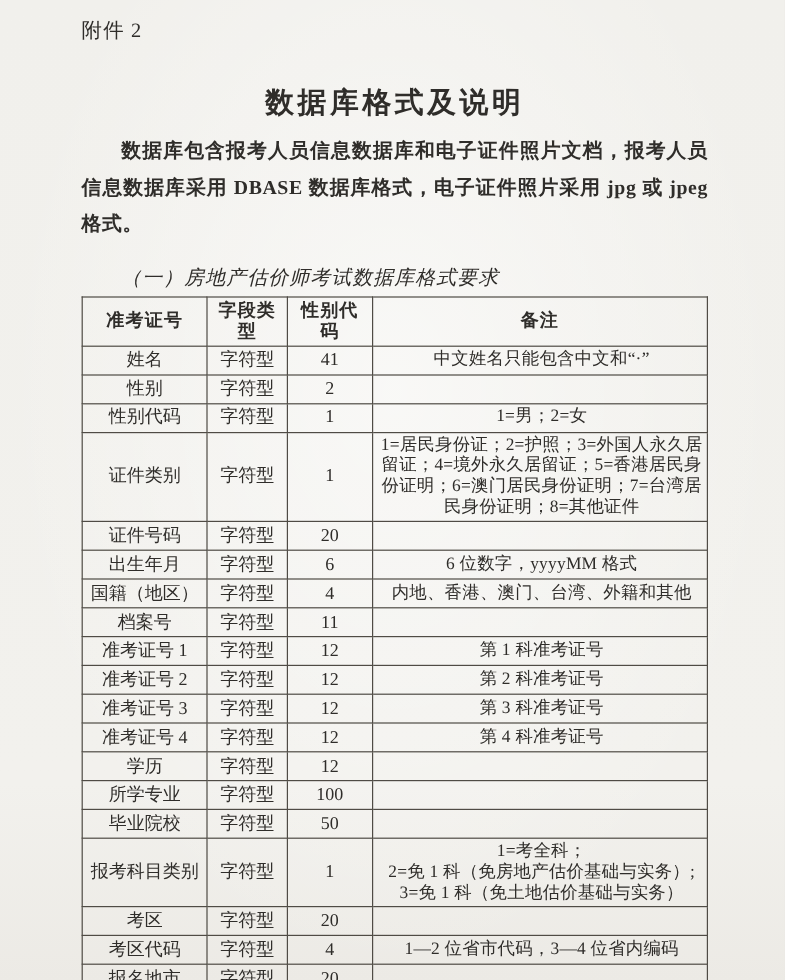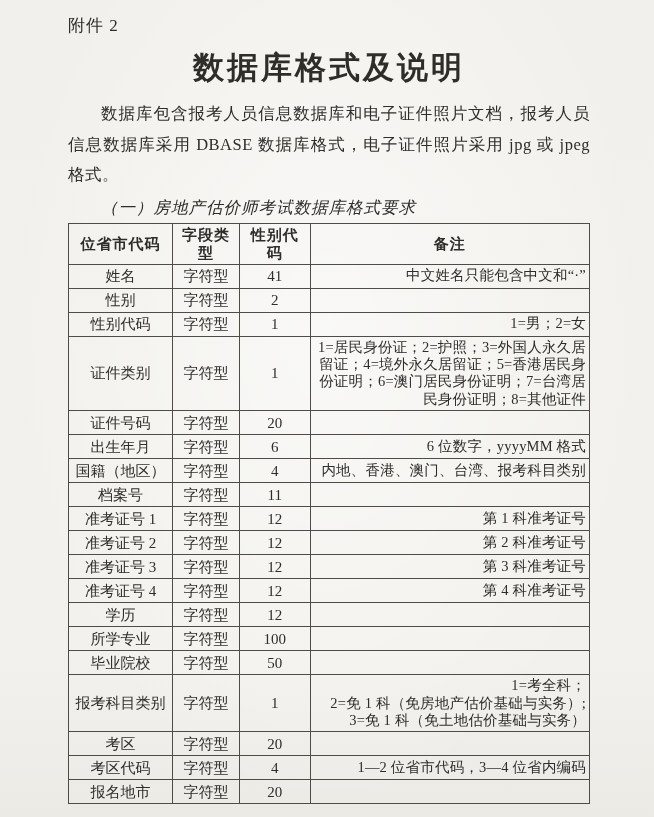--- a/index.html
+++ b/index.html
@@ -18,38 +18,39 @@
       linear-gradient(180deg, #f1f0ec 0%, #f2f1ed 80%, #eceae5 100%);
     color: #2f2d2a;
     overflow: hidden;
   }
   .attachment-label {
     font-size: 17px;
     letter-spacing: 1px;
   }
   .doc-title {
     text-align: center;
-    font-size: 31px;
+    font-size: 24px;
     font-weight: bold;
     letter-spacing: 3px;
-    margin: 10px 0 10px 0;
+    margin: 32px 0 10px 0;
   }
   .intro {
     font-size: 16.5px;
     line-height: 1.85;
     text-align: justify;
     text-indent: 2em;
     margin: 0;
     letter-spacing: 0.5px;
+    font-weight: bold;
   }
   .section-heading {
     font-size: 16.5px;
     font-style: italic;      
     text-indent: 2em;
-    margin: 6px 0 4px 0;
+    margin: 18px 0 4px 0;
     letter-spacing: 1px;
   }
   table.format-table {
     width: 100%;
     border-collapse: collapse;
     table-layout: fixed;
   }
   .format-table th, .format-table td {
     border: 1.2px solid #4f4b45;
     font-size: 15px;
@@ -61,21 +62,21 @@
     font-weight: 600;
     height: 21px;
     letter-spacing: 1px;
   }
   .format-table col.c-name   { width: 20%; }
   .format-table col.c-type   { width: 12.8%; }
   .format-table col.c-length { width: 13.6%; }
   .format-table col.c-remark { width: 53.6%; }
   .format-table td.c-center { text-align: center; height: 19px; }
   .format-table td.c-remark {
-    text-align: right;
+    text-align: center;
     padding-left: 6px;
     white-space: pre-line;
     font-size: 14.5px;
     letter-spacing: 0.2px;
   }
 </style>
 </head>
 <body>
 
 <div class="page">
@@ -90,21 +91,21 @@
 
   <table class="format-table">
     <colgroup>
       <col class="c-name">
         <col class="c-type">
         <col class="c-length">
         <col class="c-remark">
     </colgroup>
     <thead>
       <tr>
-        <th>位省市代码</th>
+        <th>准考证号</th>
         <th>字段类型</th>
         <th>性别代码</th>
         <th>备注</th>
       </tr>
     </thead>
     <tbody>
 
         <tr>
           <td class="c-center">姓名</td>
           <td class="c-center">字符型</td>
@@ -144,21 +145,21 @@
           <td class="c-center">出生年月</td>
           <td class="c-center">字符型</td>
           <td class="c-center">6</td>
           <td class="c-remark">6 位数字，yyyyMM 格式</td>
         </tr>
 
         <tr>
           <td class="c-center">国籍（地区）</td>
           <td class="c-center">字符型</td>
           <td class="c-center">4</td>
-          <td class="c-remark">内地、香港、澳门、台湾、报考科目类别</td>
+          <td class="c-remark">内地、香港、澳门、台湾、外籍和其他</td>
         </tr>
 
         <tr>
           <td class="c-center">档案号</td>
           <td class="c-center">字符型</td>
           <td class="c-center">11</td>
           <td class="c-remark"></td>
         </tr>
 
         <tr>

